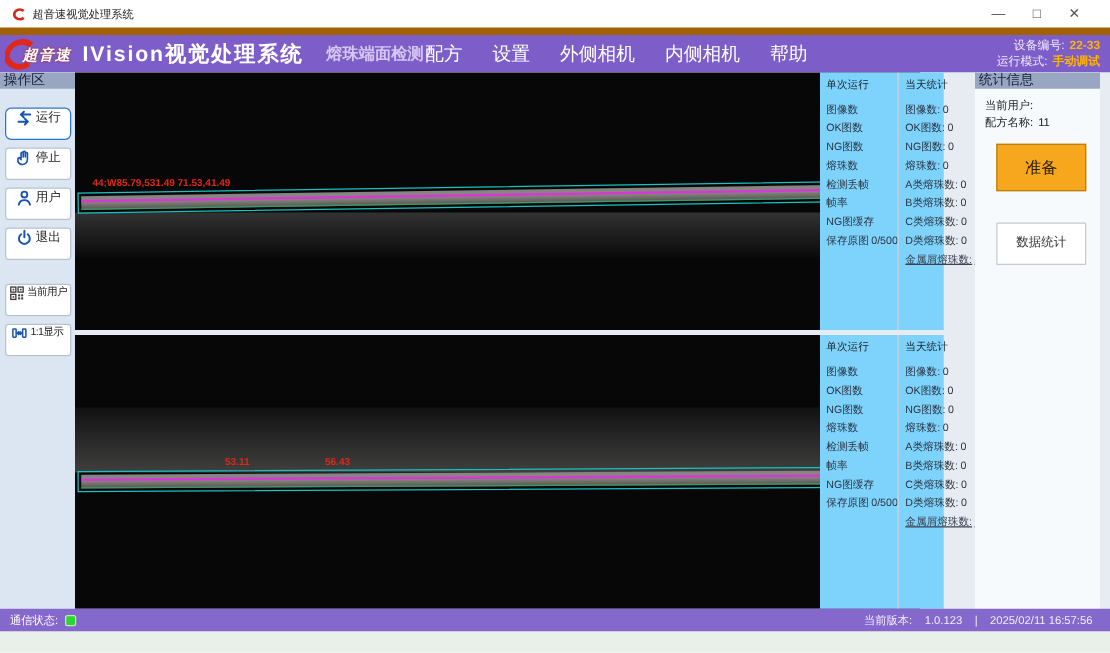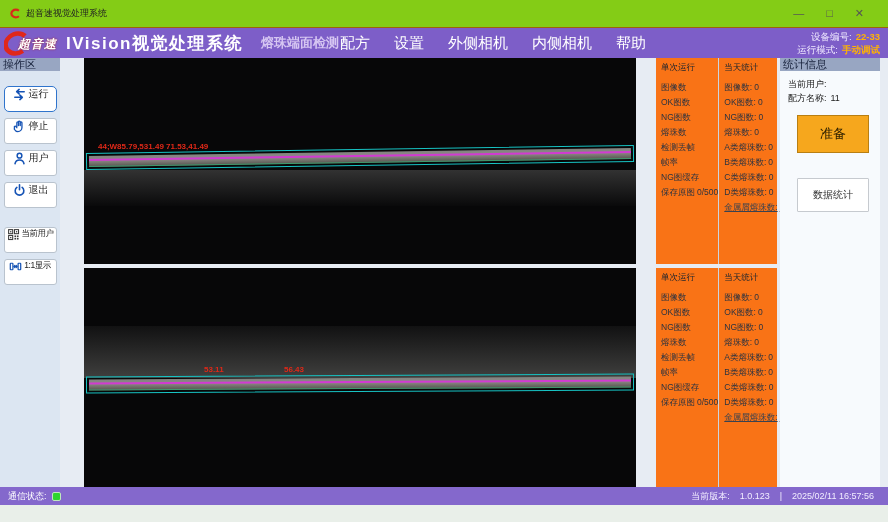--- a/index.html
+++ b/index.html
@@ -1,21 +1,21 @@
 <!DOCTYPE html>
 <html><head>
 <meta charset="utf-8">
 <style>
   * { margin:0; padding:0; box-sizing:border-box; }
   html,body { width:888px; height:522px; overflow:hidden; font-family:"Liberation Sans", sans-serif; }
   #root { position:relative; width:888px; height:522px; background:#e9efe9; }
 
   
-  .titlebar { position:absolute; left:0; top:0; width:888px; height:28px; background:#84cc16;
-              display:flex; align-items:center; padding:0 10px; border-bottom:1px solid #a16207; }
+  .titlebar { position:absolute; left:0; top:0; width:888px; height:28px; background:#ffffff;
+              display:flex; align-items:center; padding:0 10px; border-bottom:6px solid #a16207; }
   .tb-icon { width:11px; height:11px; margin-right:5px; flex:0 0 auto; }
   .tb-title { font-size:9px; color:#222; }
   .tb-controls { margin-left:auto; display:flex; gap:22px; padding-right:14px; }
   .tb-btn { font-size:11px; color:#555; line-height:1; cursor:default; }
 
   
   .header { position:absolute; left:0; top:28px; width:888px; height:30px; background:#7d5ec8;
             display:flex; align-items:center; }
   .logo { position:relative; width:62px; height:30px; margin-left:4px; flex:0 0 auto; }
   .logo-c { position:absolute; left:0; top:1px; }
@@ -39,39 +39,39 @@
   .side-btns { padding-top:15px; display:flex; flex-direction:column; align-items:center; }
   .sbtn { width:53px; height:26px; background:#fff; border:1px solid #b9c3ce; border-radius:3px;
           display:flex; justify-content:center; gap:2px; margin-bottom:6px;
           font-size:10px; color:#222; cursor:default; }
   .sbtn.active { border:1.5px solid #2f74cc; border-radius:5px; }
   .sbtn.gap { margin-top:13px; }
   .sbtn svg { flex:0 0 auto; }
   .sbtn .small { font-size:8.5px; letter-spacing:-0.5px; }
 
   
-  .viewport { position:absolute; left:60px; width:552px; background:#070708; overflow:hidden;margin-left:24px; }
+  .viewport { position:absolute; left:60px; width:676px; background:#070708; overflow:hidden; }
   .vp-top { top:0; height:206px; }
   .vp-bottom { top:210px; height:219px; }
   .refl { position:absolute; left:0; width:100%; }
   .vp-top .refl { top:112px; height:36px; background:linear-gradient(rgba(150,150,148,.30), rgba(70,70,68,.04)); }
   .vp-bottom .refl { top:58px; height:52px; background:linear-gradient(rgba(110,110,108,.10), rgba(155,155,150,.38)); }
   .strip-box { position:absolute; left:2px; right:2px; height:17px; border:1px solid #17c3c3; }
   .strip { position:absolute; left:5px; right:5px; height:11px;
            background:linear-gradient(#828280, #8c8a84 40%, #55534f); }
   .strip::before { content:""; position:absolute; left:0; right:0; top:3px; height:2px; background:#d23ad2; }
   .strip::after  { content:""; position:absolute; left:0; right:0; bottom:0; height:1px; background:#3f9a6d; }
   .vp-top .strip-box { top:91px; transform:rotate(-0.85deg); }
   .vp-top .strip { top:94px; transform:rotate(-0.85deg); }
   .vp-bottom .strip-box { top:107px; transform:rotate(-0.3deg); }
   .vp-bottom .strip { top:110px; transform:rotate(-0.3deg); }
   .ann { position:absolute; color:#e02818; font-size:8px; font-weight:bold; white-space:nowrap; }
 
   
-  .stats { position:absolute; left:656px; width:121px; background:#f97316; display:flex; }
+  .stats { position:absolute; left:656px; width:99px; background:#7dd3fc; display:flex; }
   .stats1 { top:0; height:206px; }
   .stats2 { top:210px; height:219px; }
   .scol { padding:4px 0 0 5px; }
   .scol1 { flex:0 0 57px; }
   .scol2 { flex:1; border-left:1px solid #ccd4de; padding-left:5px; }
   .col-h { font-size:8.5px; color:#20262e; margin-bottom:6px; white-space:nowrap; }
   .srow { font-size:8.5px; color:#2c3340; line-height:15px; white-space:nowrap; }
   .srow .v { margin-left:2px; }
   .srow.u { text-decoration:underline; color:#3a4250; }
 

